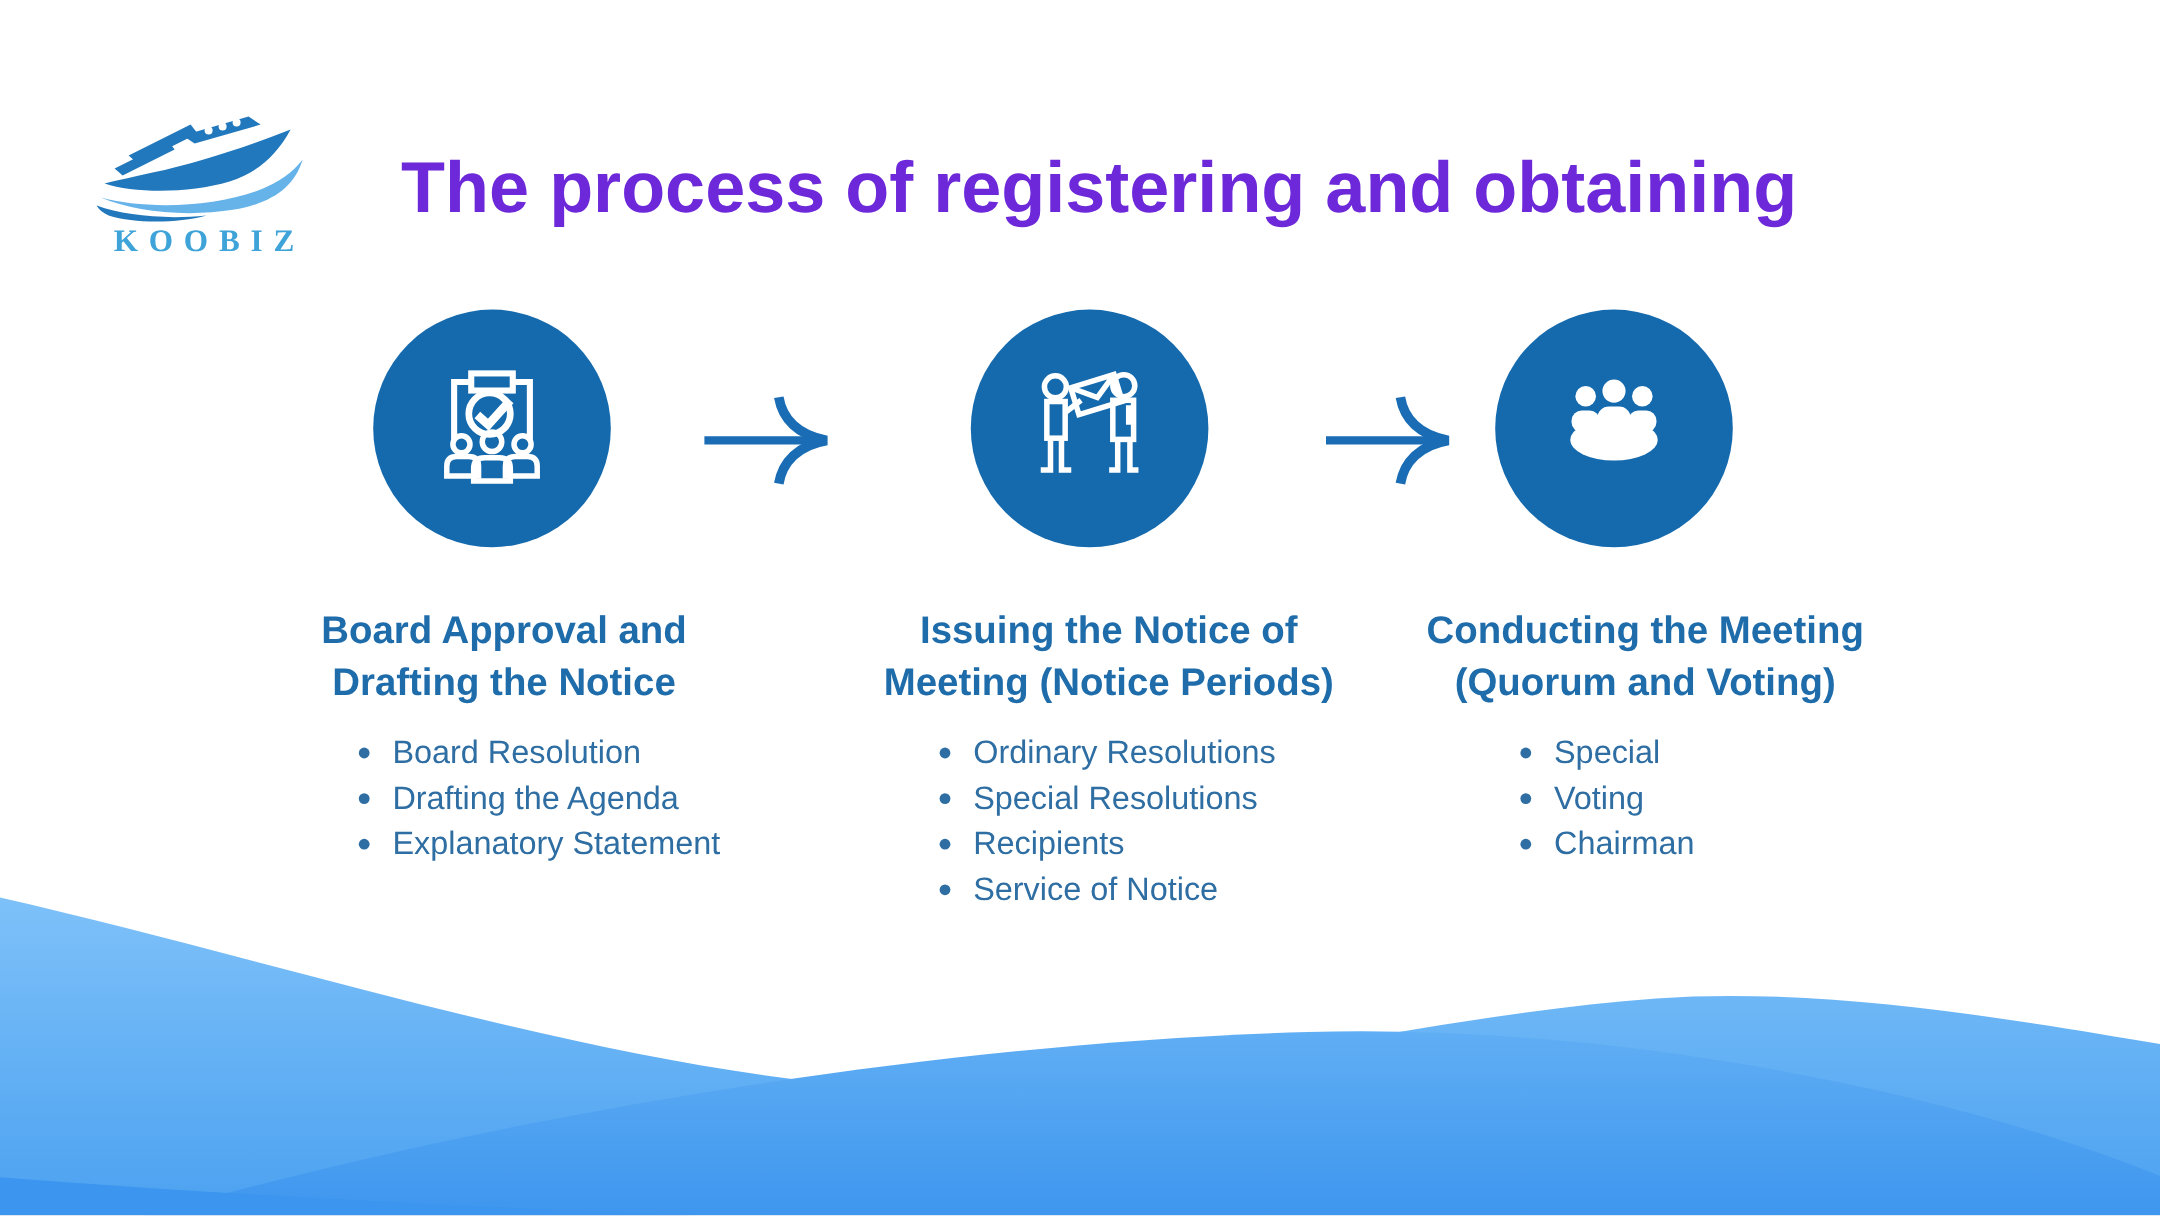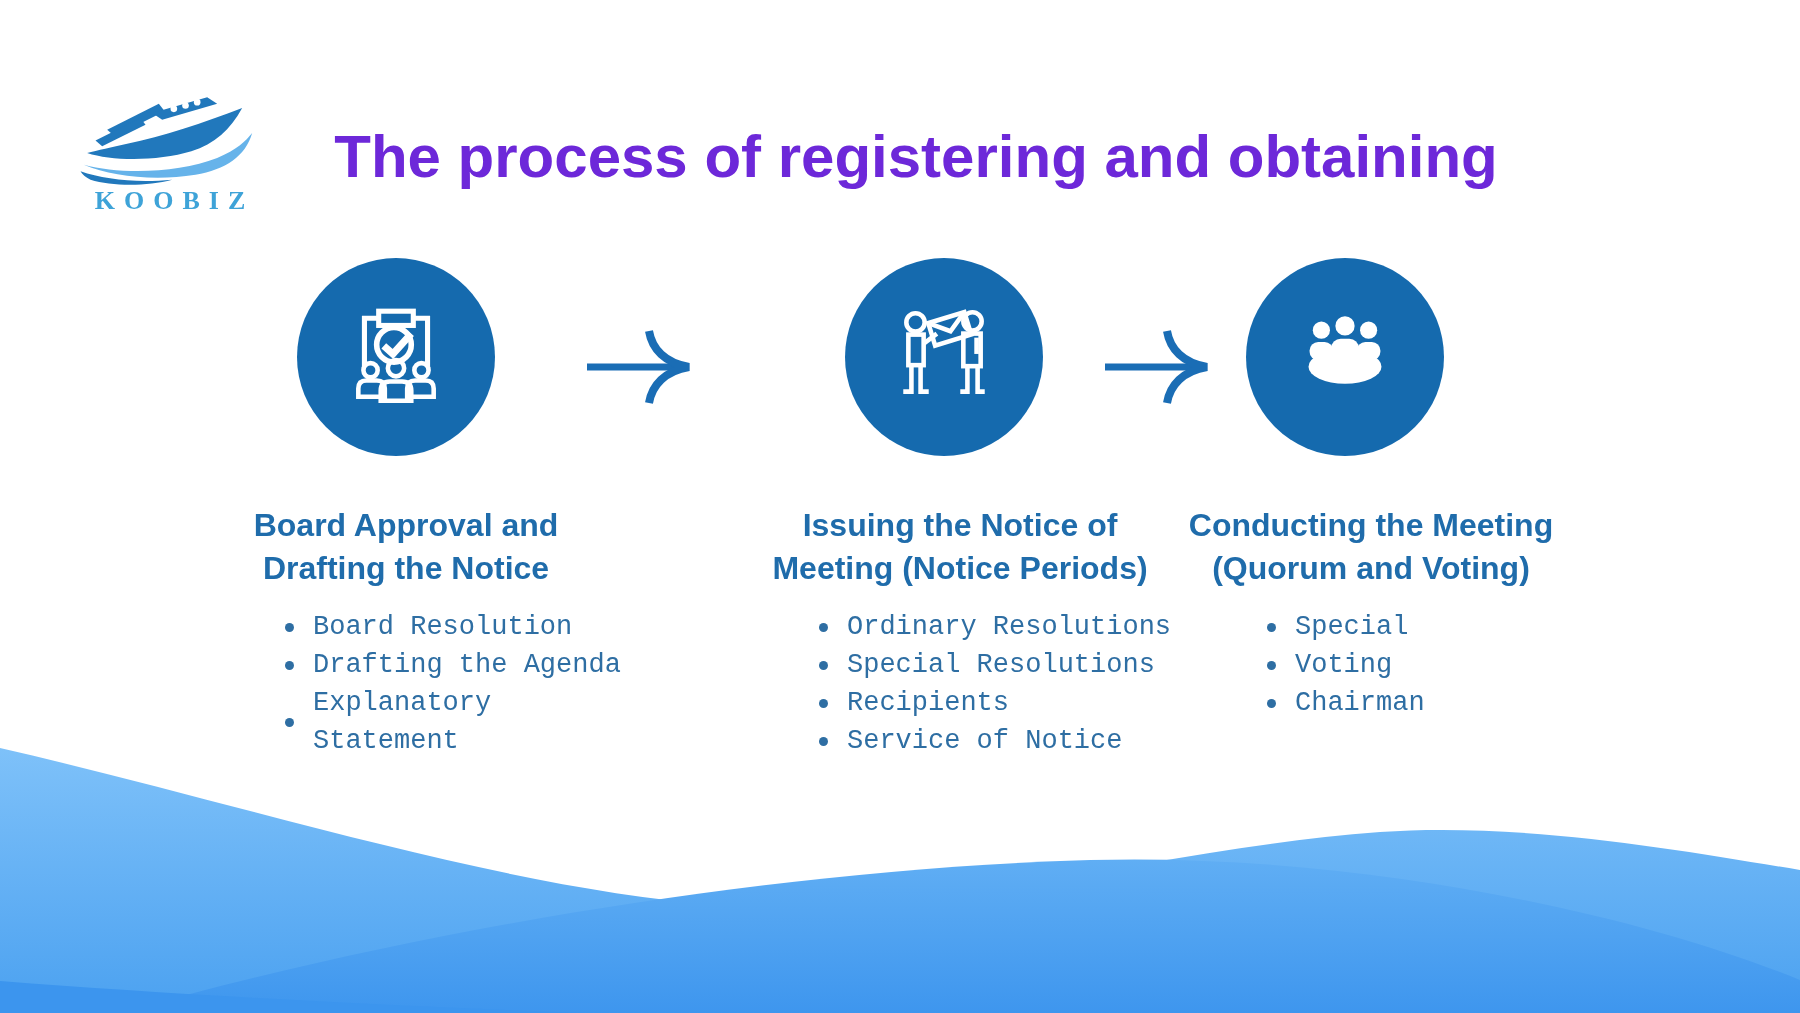--- a/index.html
+++ b/index.html
@@ -14,35 +14,35 @@
     margin-top:-2px;font-family:"Liberation Serif",serif;font-weight:700;
     font-size:26px;letter-spacing:9px;color:#3ea3d8;padding-left:9px;
   }
   
   .page-title{
     position:absolute;left:16px;top:122px;width:1800px;text-align:center;
     font-size:60px;font-weight:700;color:#6d28d9;letter-spacing:0px;
   }
   
   .col{position:absolute;top:258px;width:440px;}
-  .col1{left:186px;}
-  .col2{left:740px;}
+  .col1{left:200px;}
+  .col2{left:704px;}
   .col3{left:1151px;}
   .step-circle{
     width:198px;height:198px;border-radius:50%;background:#156aae;
     display:flex;align-items:center;justify-content:center;
   }
   .col1 .step-circle{margin-left:111px;}
   .col2 .step-circle{margin-left:105px;}
   .col3 .step-circle{margin-left:95px;}
   .step-title{
     margin-top:48px;text-align:center;font-size:32px;line-height:43px;
     font-weight:700;color:#1f6cab;
   }
-  .step-bullets{margin:18px 0 0 0;padding:0;list-style:none;font-family:Liberation Mono, monospace;}
+  .step-bullets{margin:18px 0 0 0;padding:0;list-style:none;}
   .col1 .step-bullets{margin-left:99px;}
   .col2 .step-bullets{margin-left:79px;}
   .col3 .step-bullets{margin-left:116px;}
   .step-bullets li{
     display:flex;align-items:center;font-size:27px;line-height:38px;color:#2e6ea3;
   }
   .dot{
     width:9px;height:9px;border-radius:50%;background:#2e6ea3;
     display:inline-block;margin-right:19px;flex:0 0 auto;
   }

